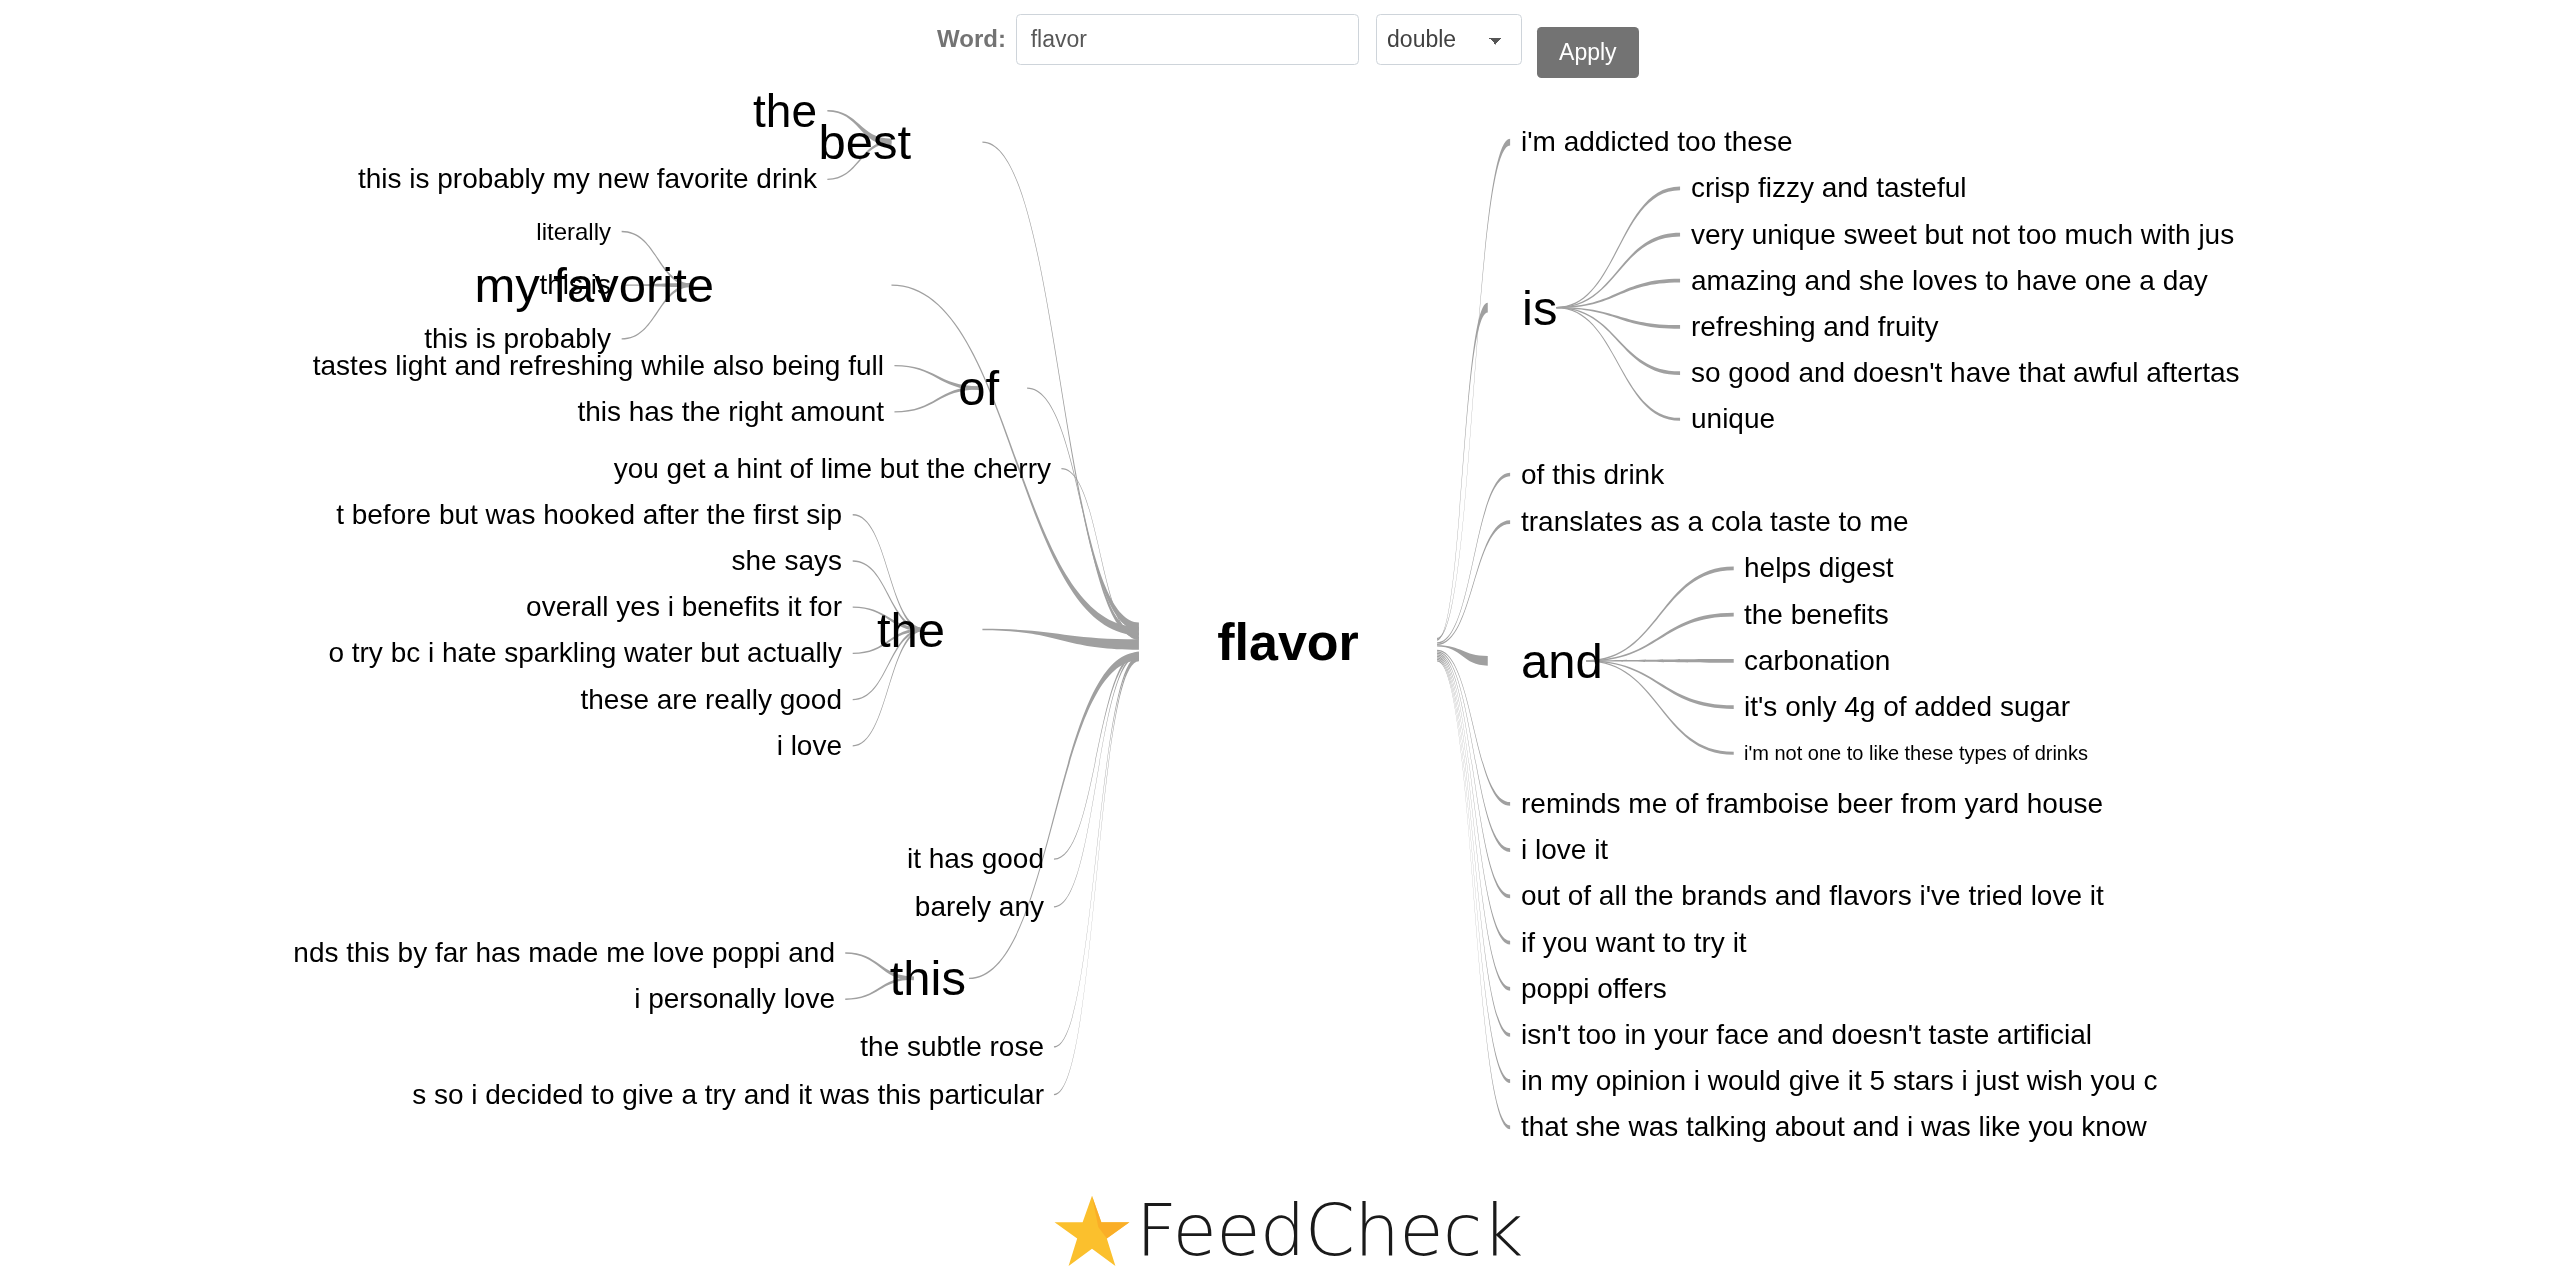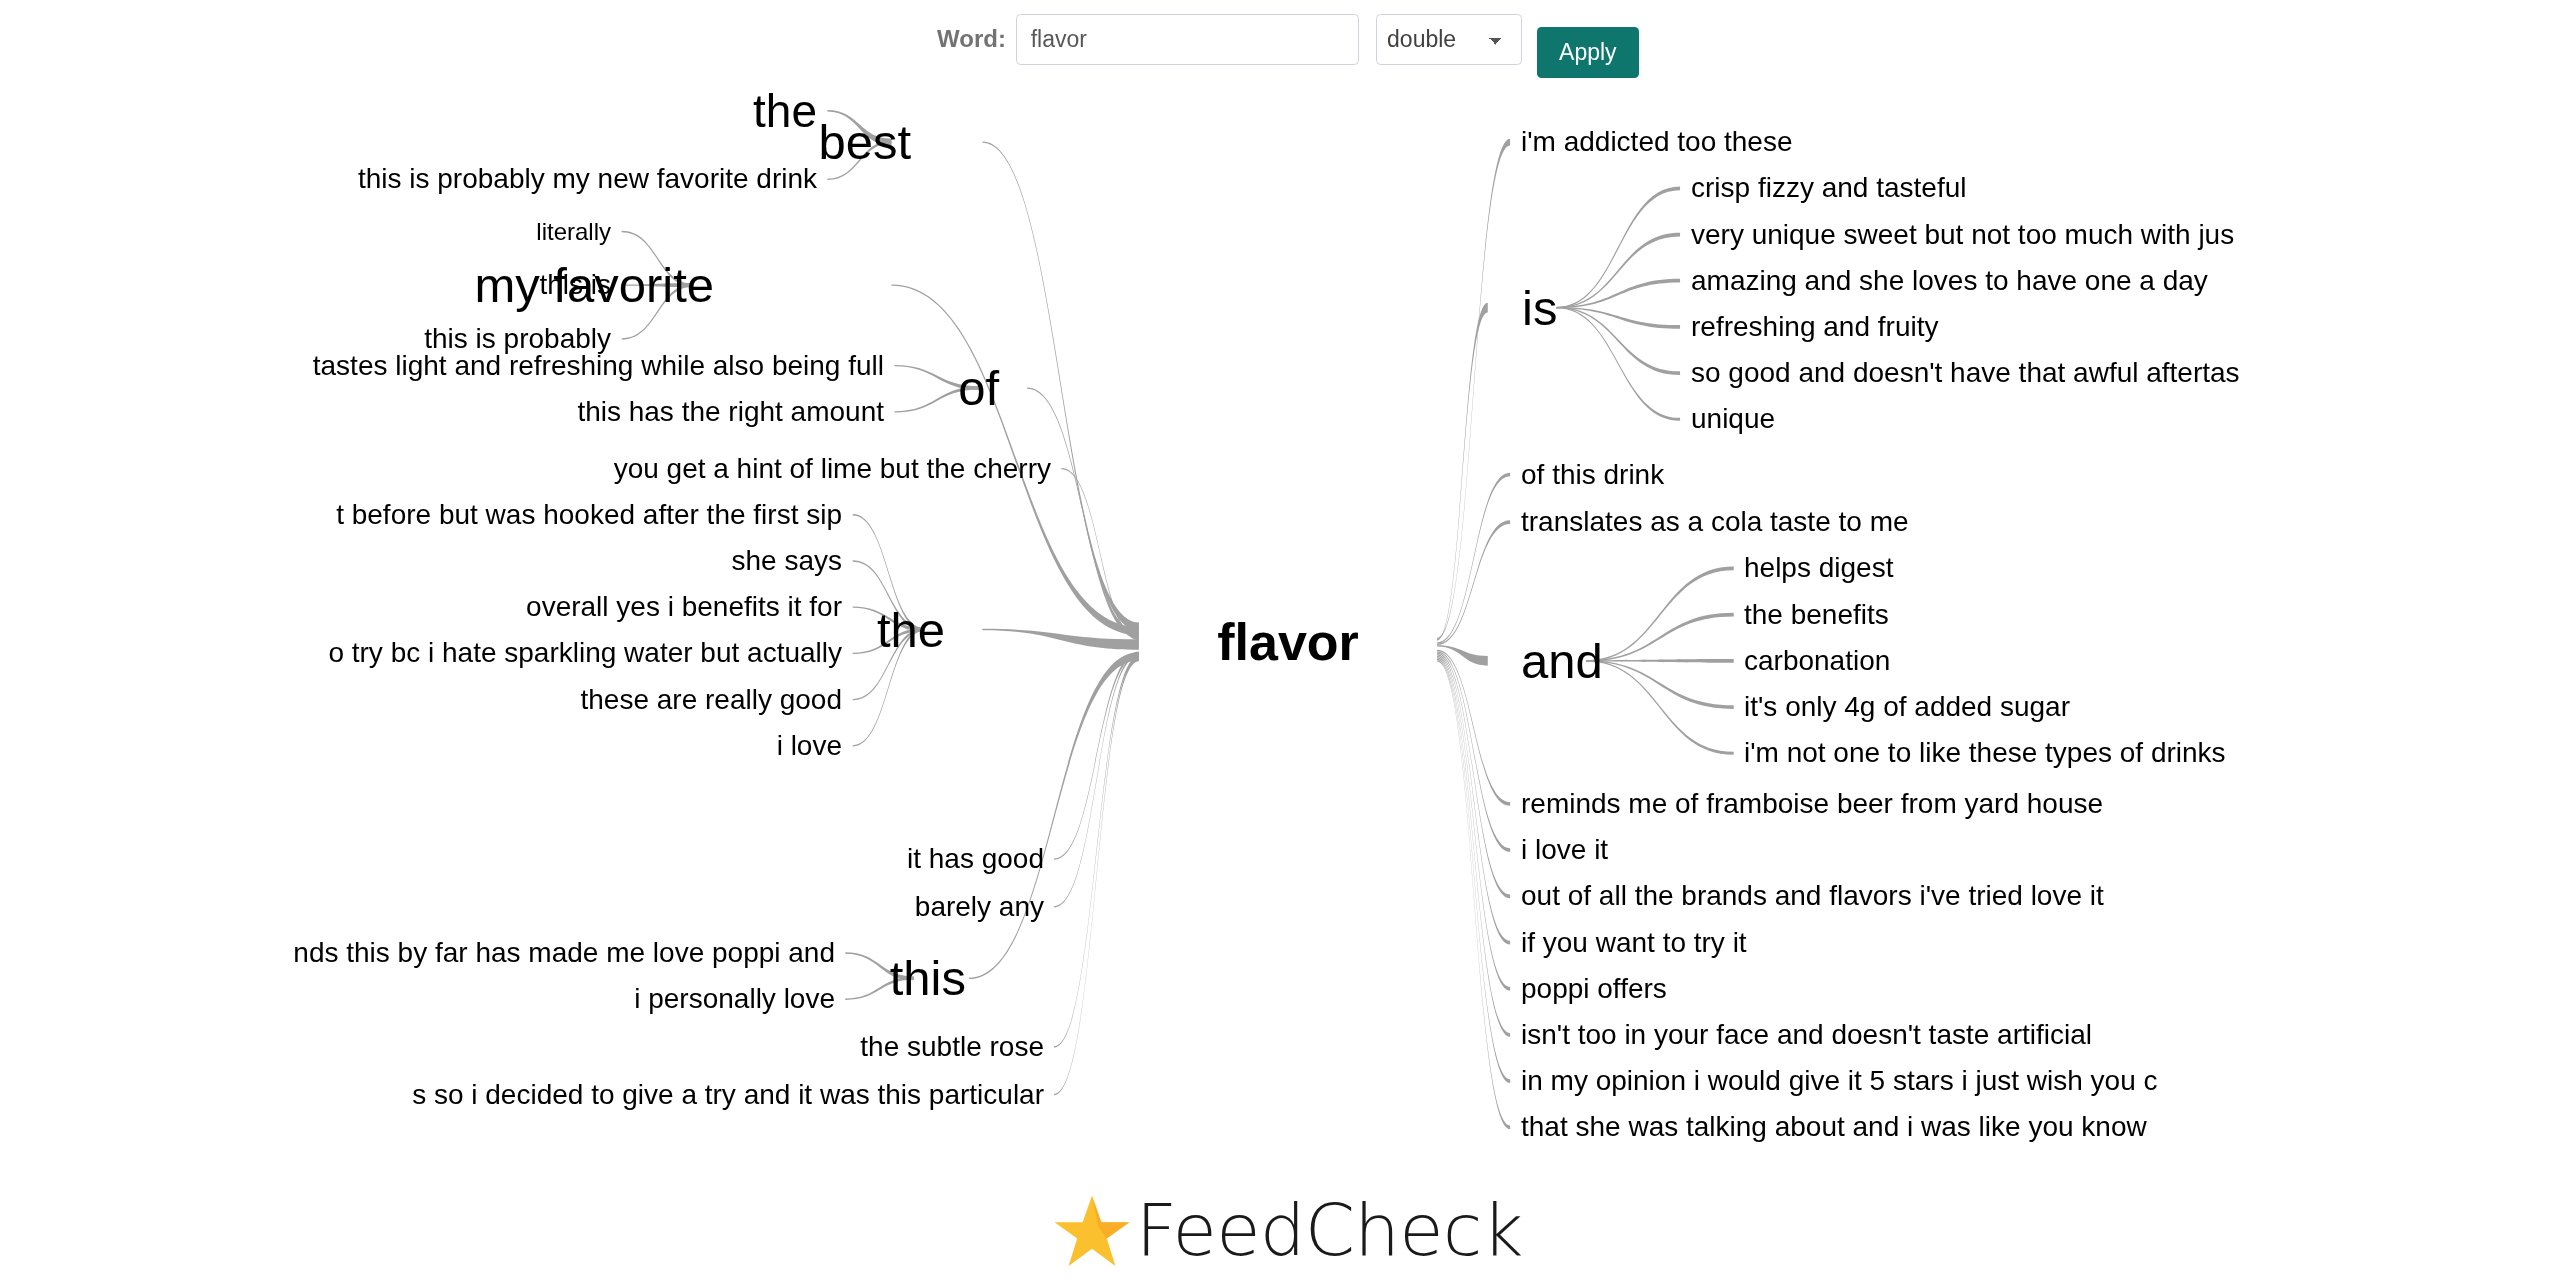--- a/index.html
+++ b/index.html
@@ -86,21 +86,21 @@
 </style>
 </head>
 <body>
 
 <div id="toolbar">
   <span id="word-label">Word:</span>
   <input id="word-input" type="text" value="flavor" style="">
   <select id="mode-select">
     <option>double</option>
   </select>
-  <button id="apply-button" style="background: #0f766e; margin-top: 26px;">Apply</button>
+  <button id="apply-button" style="background: #737373; margin-top: 26px;">Apply</button>
 </div>
 
 <div id="stage">
   <svg id="links" viewBox="0 0 3456 1496" preserveAspectRatio="none">
       <path d="M1110,43.1 C1153,43.1 1153,81.5 1196,81.5 L1196,90.5 C1153,90.5 1153,44.9 1110,44.9 Z" fill="#a0a0a0"></path>
       <path d="M1110,135.1 C1153,135.1 1153,84 1196,84 L1196,88 C1153,88 1153,136.9 1110,136.9 Z" fill="#a0a0a0"></path>
       <path d="M1318,85.1 C1423,85.1 1423,730.5 1528,730.5 L1528,741.5 C1423,741.5 1423,86.9 1318,86.9 Z" fill="#a0a0a0"></path>
       <path d="M834,205.1 C882,205.1 882,276 930,276 L930,280 C882,280 882,206.9 834,206.9 Z" fill="#a0a0a0"></path>
       <path d="M834,277.1 C882,277.1 882,275 930,275 L930,281 C882,281 882,278.9 834,278.9 Z" fill="#a0a0a0"></path>
       <path d="M834,349.1 C882,349.1 882,276 930,276 L930,280 C882,280 882,350.9 834,350.9 Z" fill="#a0a0a0"></path>
@@ -181,21 +181,21 @@
       <div class="node l" style="left: 1691px; top: 249px; font-size: 28px;">refreshing and fruity</div>
       <div class="node l" style="left: 1691px; top: 295px; font-size: 28px;">so good and doesn't have that awful aftertas</div>
       <div class="node l" style="left: 1691px; top: 341px; font-size: 28px;">unique</div>
       <div class="node l" style="left: 1522px; top: 230px; font-size: 49px;">is</div>
       <div class="node l" style="left: 1521px; top: 397px; font-size: 28px;">of this drink</div>
       <div class="node l" style="left: 1521px; top: 444px; font-size: 28px;">translates as a cola taste to me</div>
       <div class="node l" style="left: 1744px; top: 490px; font-size: 28px;">helps digest</div>
       <div class="node l" style="left: 1744px; top: 537px; font-size: 28px;">the benefits</div>
       <div class="node l" style="left: 1744px; top: 583px; font-size: 28px;">carbonation</div>
       <div class="node l" style="left: 1744px; top: 629px; font-size: 28px;">it's only 4g of added sugar</div>
-      <div class="node l" style="left: 1744px; top: 675px; font-size: 28px;">i'm not one to like these types of drinks</div>
+      <div class="node l" style="left: 1744px; top: 675px; font-size: 20px;">i'm not one to like these types of drinks</div>
       <div class="node l" style="left: 1521px; top: 583px; font-size: 49px;">and</div>
       <div class="node l" style="left: 1521px; top: 726px; font-size: 28px;">reminds me of framboise beer from yard house</div>
       <div class="node l" style="left: 1521px; top: 772px; font-size: 28px;">i love it</div>
       <div class="node l" style="left: 1521px; top: 818px; font-size: 28px;">out of all the brands and flavors i've tried love it</div>
       <div class="node l" style="left: 1521px; top: 865px; font-size: 28px;">if you want to try it</div>
       <div class="node l" style="left: 1521px; top: 911px; font-size: 28px;">poppi offers</div>
       <div class="node l" style="left: 1521px; top: 957px; font-size: 28px;">isn't too in your face and doesn't taste artificial</div>
       <div class="node l" style="left: 1521px; top: 1003px; font-size: 28px;">in my opinion i would give it 5 stars i just wish you c</div>
       <div class="node l" style="left: 1521px; top: 1049px; font-size: 28px;">that she was talking about and i was like you know</div>
       <div class="node c" style="left: 1288px; top: 564px; font-size: 52px; font-weight: bold;">flavor</div>

